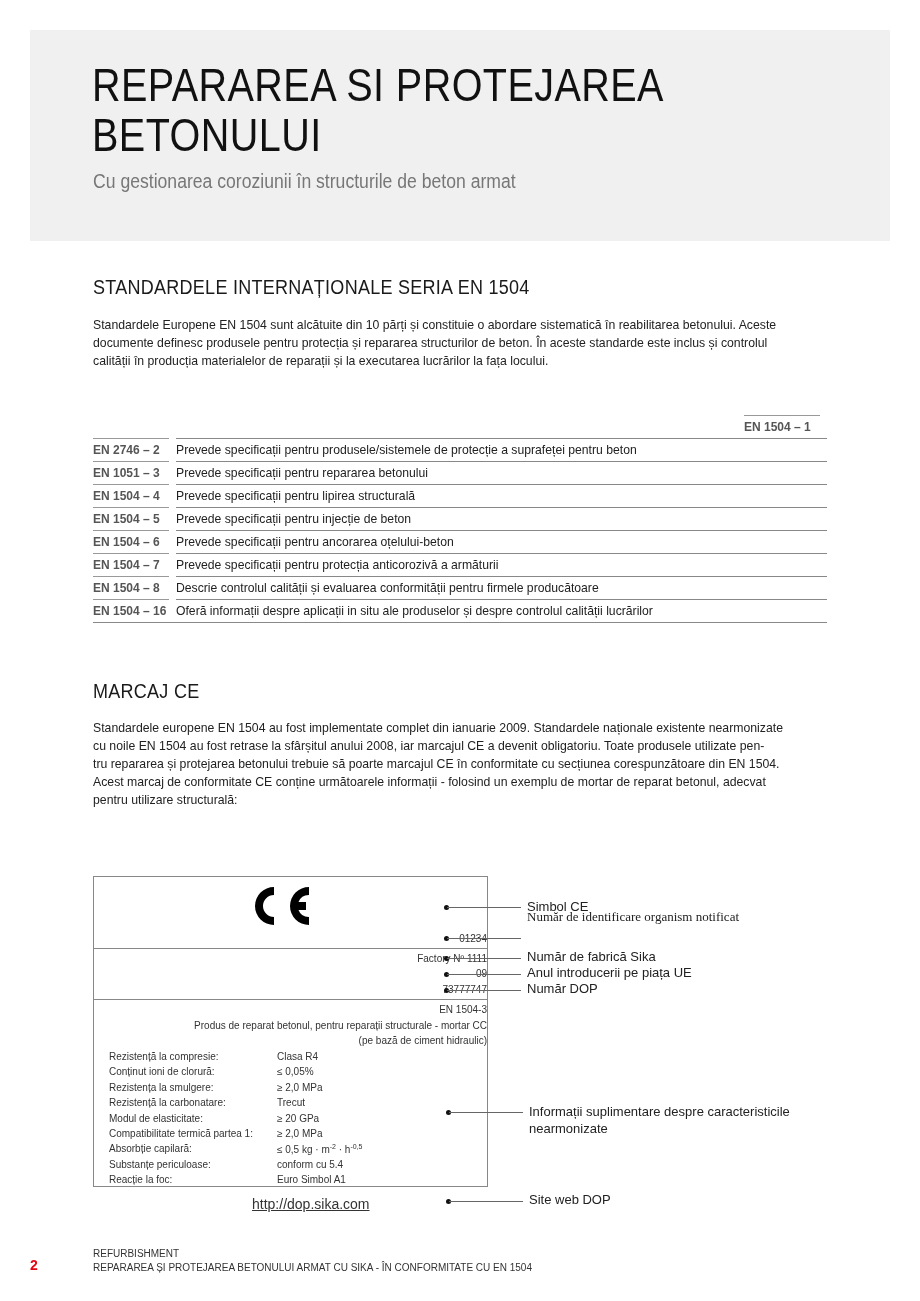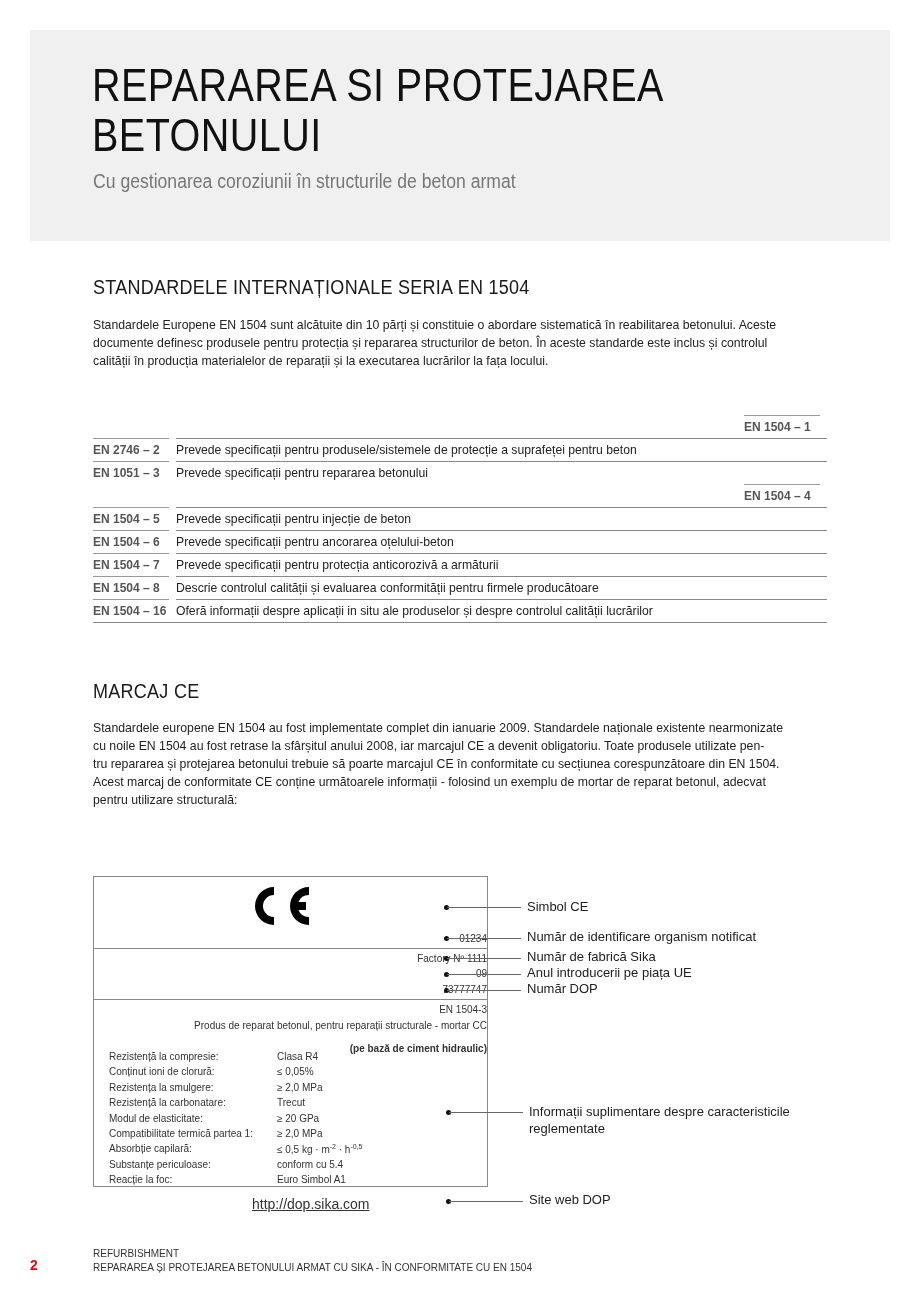--- a/index.html
+++ b/index.html
@@ -109,20 +109,21 @@
   <div class="std-row">
       <span class="code">EN 2746 – 2</span>
       <span class="desc">Prevede specificații pentru produsele/sistemele de protecție a suprafeței pentru beton</span>
     </div>
   <div class="std-row">
       <span class="code">EN 1051 – 3</span>
       <span class="desc">Prevede specificații pentru repararea betonului</span>
     </div>
   <div class="std-row">
       <span class="code">EN 1504 – 4</span>
+      <span class="desc">Prevede specificații pentru lipirea structurală</span>
     </div>
   <div class="std-row">
       <span class="code">EN 1504 – 5</span>
       <span class="desc">Prevede specificații pentru injecție de beton</span>
     </div>
   <div class="std-row">
       <span class="code">EN 1504 – 6</span>
       <span class="desc">Prevede specificații pentru ancorarea oțelului-beton</span>
     </div>
   <div class="std-row">
@@ -158,21 +159,21 @@
     <div class="center-line" style="top:56px;">01234</div>
   </div>
   <div class="ce-sec2">
     <div class="center-line" style="top:4px;">Factory Nº 1111</div>
     <div class="center-line" style="top:19px;">09</div>
     <div class="center-line" style="top:35px;">73777747</div>
   </div>
   <div class="ce-sec3">
     <div class="center-line" style="top:4px;">EN 1504-3</div>
     <div class="center-line" style="top:20px;">Produs de reparat betonul, pentru reparații structurale - mortar CC</div>
-    <div class="center-line" style="top:43px;font-weight:bold;">(pe bază de ciment hidraulic)</div>
+    <div class="center-line" style="top:35px;">(pe bază de ciment hidraulic)</div>
 
     <div class="prop-row" style="top:51px;">
         <span class="pl">Rezistență la compresie:</span>
         <span class="pv">Clasa R4</span>
       </div>
     <div class="prop-row" style="top:66px;">
         <span class="pl">Conținut ioni de clorură:</span>
         <span class="pv">≤ 0,05%</span>
       </div>
     <div class="prop-row" style="top:82px;">
@@ -210,21 +211,21 @@
 <div class="callout" style="left:444px; top:907px;">
     <span class="dot"></span>
     <span class="line" style="width:74px;"></span>
   </div>
 <div class="callout-label" style="left:527px; top:899px;">Simbol CE</div>
 
 <div class="callout" style="left:444px; top:938px;">
     <span class="dot"></span>
     <span class="line" style="width:74px;"></span>
   </div>
-<div class="callout-label" style="left:527px; top:929px;">Număr de identificare organism notificat</div>
+<div class="callout-label" style="left:527px; top:909px;font-family:Liberation Serif, serif;">Număr de identificare organism notificat</div>
 
 <div class="callout" style="left:444px; top:958px;">
     <span class="dot"></span>
     <span class="line" style="width:74px;"></span>
   </div>
 <div class="callout-label" style="left:527px; top:949px;">Număr de fabrică Sika</div>
 
 <div class="callout" style="left:444px; top:974px;">
     <span class="dot"></span>
     <span class="line" style="width:74px;"></span>
@@ -236,21 +237,21 @@
     <span class="line" style="width:74px;"></span>
   </div>
 <div class="callout-label" style="left:527px; top:981px;">Număr DOP</div>
 
 <div class="callout" style="left:446px; top:1112px;">
     <span class="dot"></span>
     <span class="line" style="width:74px;"></span>
   </div>
 <div class="callout-label" style="left:529px; top:1103px; line-height:17px;">
   <div>Informații suplimentare despre caracteristicile</div>
-  <div>reglementate</div>
+  <div>nearmonizate</div>
 </div>
 
 <div class="callout" style="left:446px; top:1201px;">
     <span class="dot"></span>
     <span class="line" style="width:74px;"></span>
   </div>
 <div class="callout-label" style="left:529px; top:1192px;">Site web DOP</div>
 
 <div class="footer-num">2</div>
 <div class="footer-line1">REFURBISHMENT</div>

